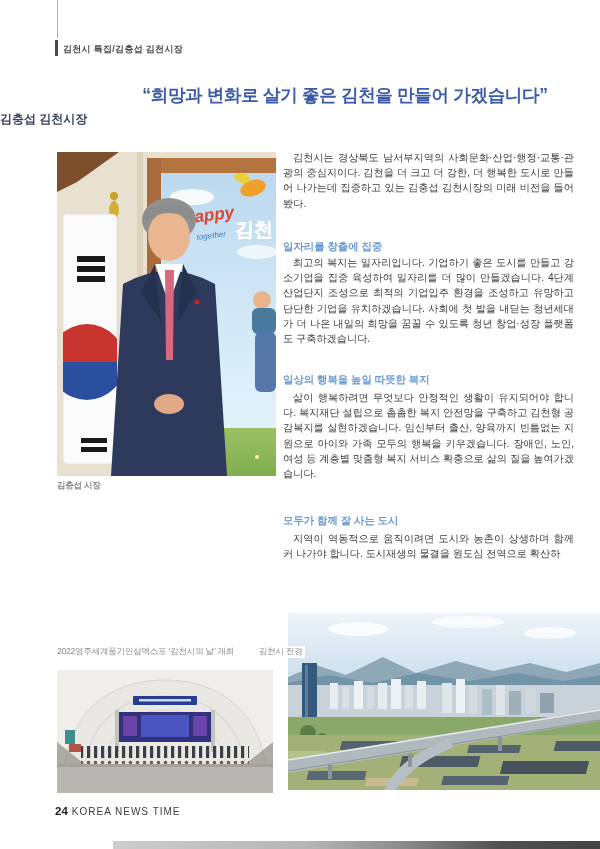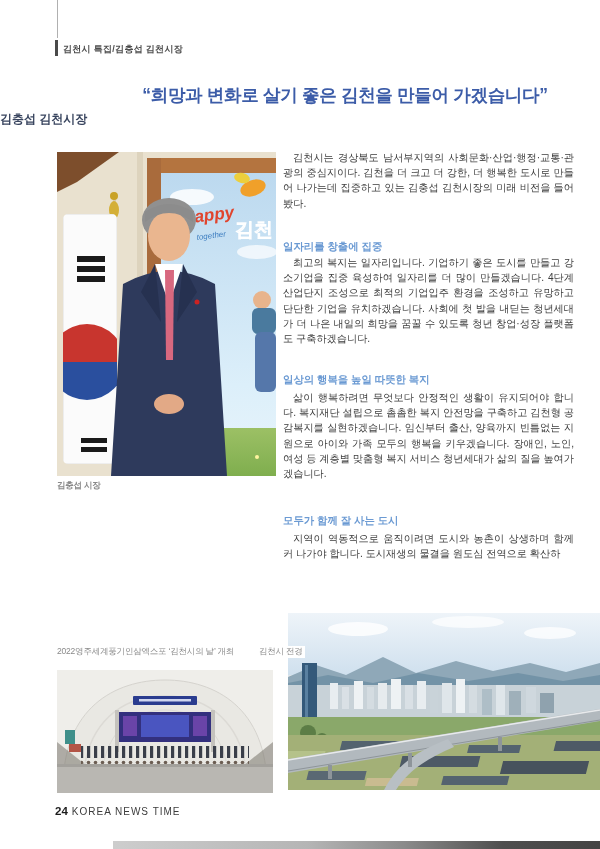--- a/index.html
+++ b/index.html
@@ -121,21 +121,21 @@
     <p>김천시는 경상북도 남서부지역의 사회문화·산업·행정·교통·관광의 중심지이다. 김천을 더 크고 더 강한, 더 행복한 도시로 만들어 나가는데 집중하고 있는 김충섭 김천시장의 미래 비전을 들어봤다.</p>
   </div>
 
   <div class="subhead" style="top:240px;">일자리를 창출에 집중</div>
   <div class="col" style="top:255px;">
     <p>최고의 복지는 일자리입니다. 기업하기 좋은 도시를 만들고 강소기업을 집중 육성하여 일자리를 더 많이 만들겠습니다. 4단계 산업단지 조성으로 최적의 기업입주 환경을 조성하고 유망하고 단단한 기업을 유치하겠습니다. 사회에 첫 발을 내딛는 청년세대가 더 나은 내일의 희망을 꿈꿀 수 있도록 청년 창업·성장 플랫폼도 구축하겠습니다.</p>
   </div>
 
   <div class="subhead" style="top:373px;">일상의 행복을 높일 따뜻한 복지</div>
   <div class="col" style="top:390px;">
-    <p>삶이 행복하려면 무엇보다 안정적인 생활이 유지되어야 합니다. 복지재단 설립으로 촘촘한 복지 안전망을 구축하고 김천형 공감복지를 실현하겠습니다. 임신부터 출산, 양육까지 빈틈없는 지원으로 아이와 가족 모두의 행복을 키우겠습니다. 장애인, 노인, 여성 등 계층별 맞춤형 복지 서비스 청년세대가 삶의 질을 높여가겠습니다.</p>
+    <p>삶이 행복하려면 무엇보다 안정적인 생활이 유지되어야 합니다. 복지재단 설립으로 촘촘한 복지 안전망을 구축하고 김천형 공감복지를 실현하겠습니다. 임신부터 출산, 양육까지 빈틈없는 지원으로 아이와 가족 모두의 행복을 키우겠습니다. 장애인, 노인, 여성 등 계층별 맞춤형 복지 서비스 확충으로 삶의 질을 높여가겠습니다.</p>
   </div>
 
   <div class="subhead" style="top:514px;">모두가 함께 잘 사는 도시</div>
   <div class="col" style="top:531px;">
     <p>지역이 역동적으로 움직이려면 도시와 농촌이 상생하며 함께 커 나가야 합니다. 도시재생의 물결을 원도심 전역으로 확산하</p>
   </div>
 
   <div class="photo" id="aerial-photo">
     <svg width="312" height="177" viewBox="0 0 312 177" xmlns="http://www.w3.org/2000/svg">
       <defs>

